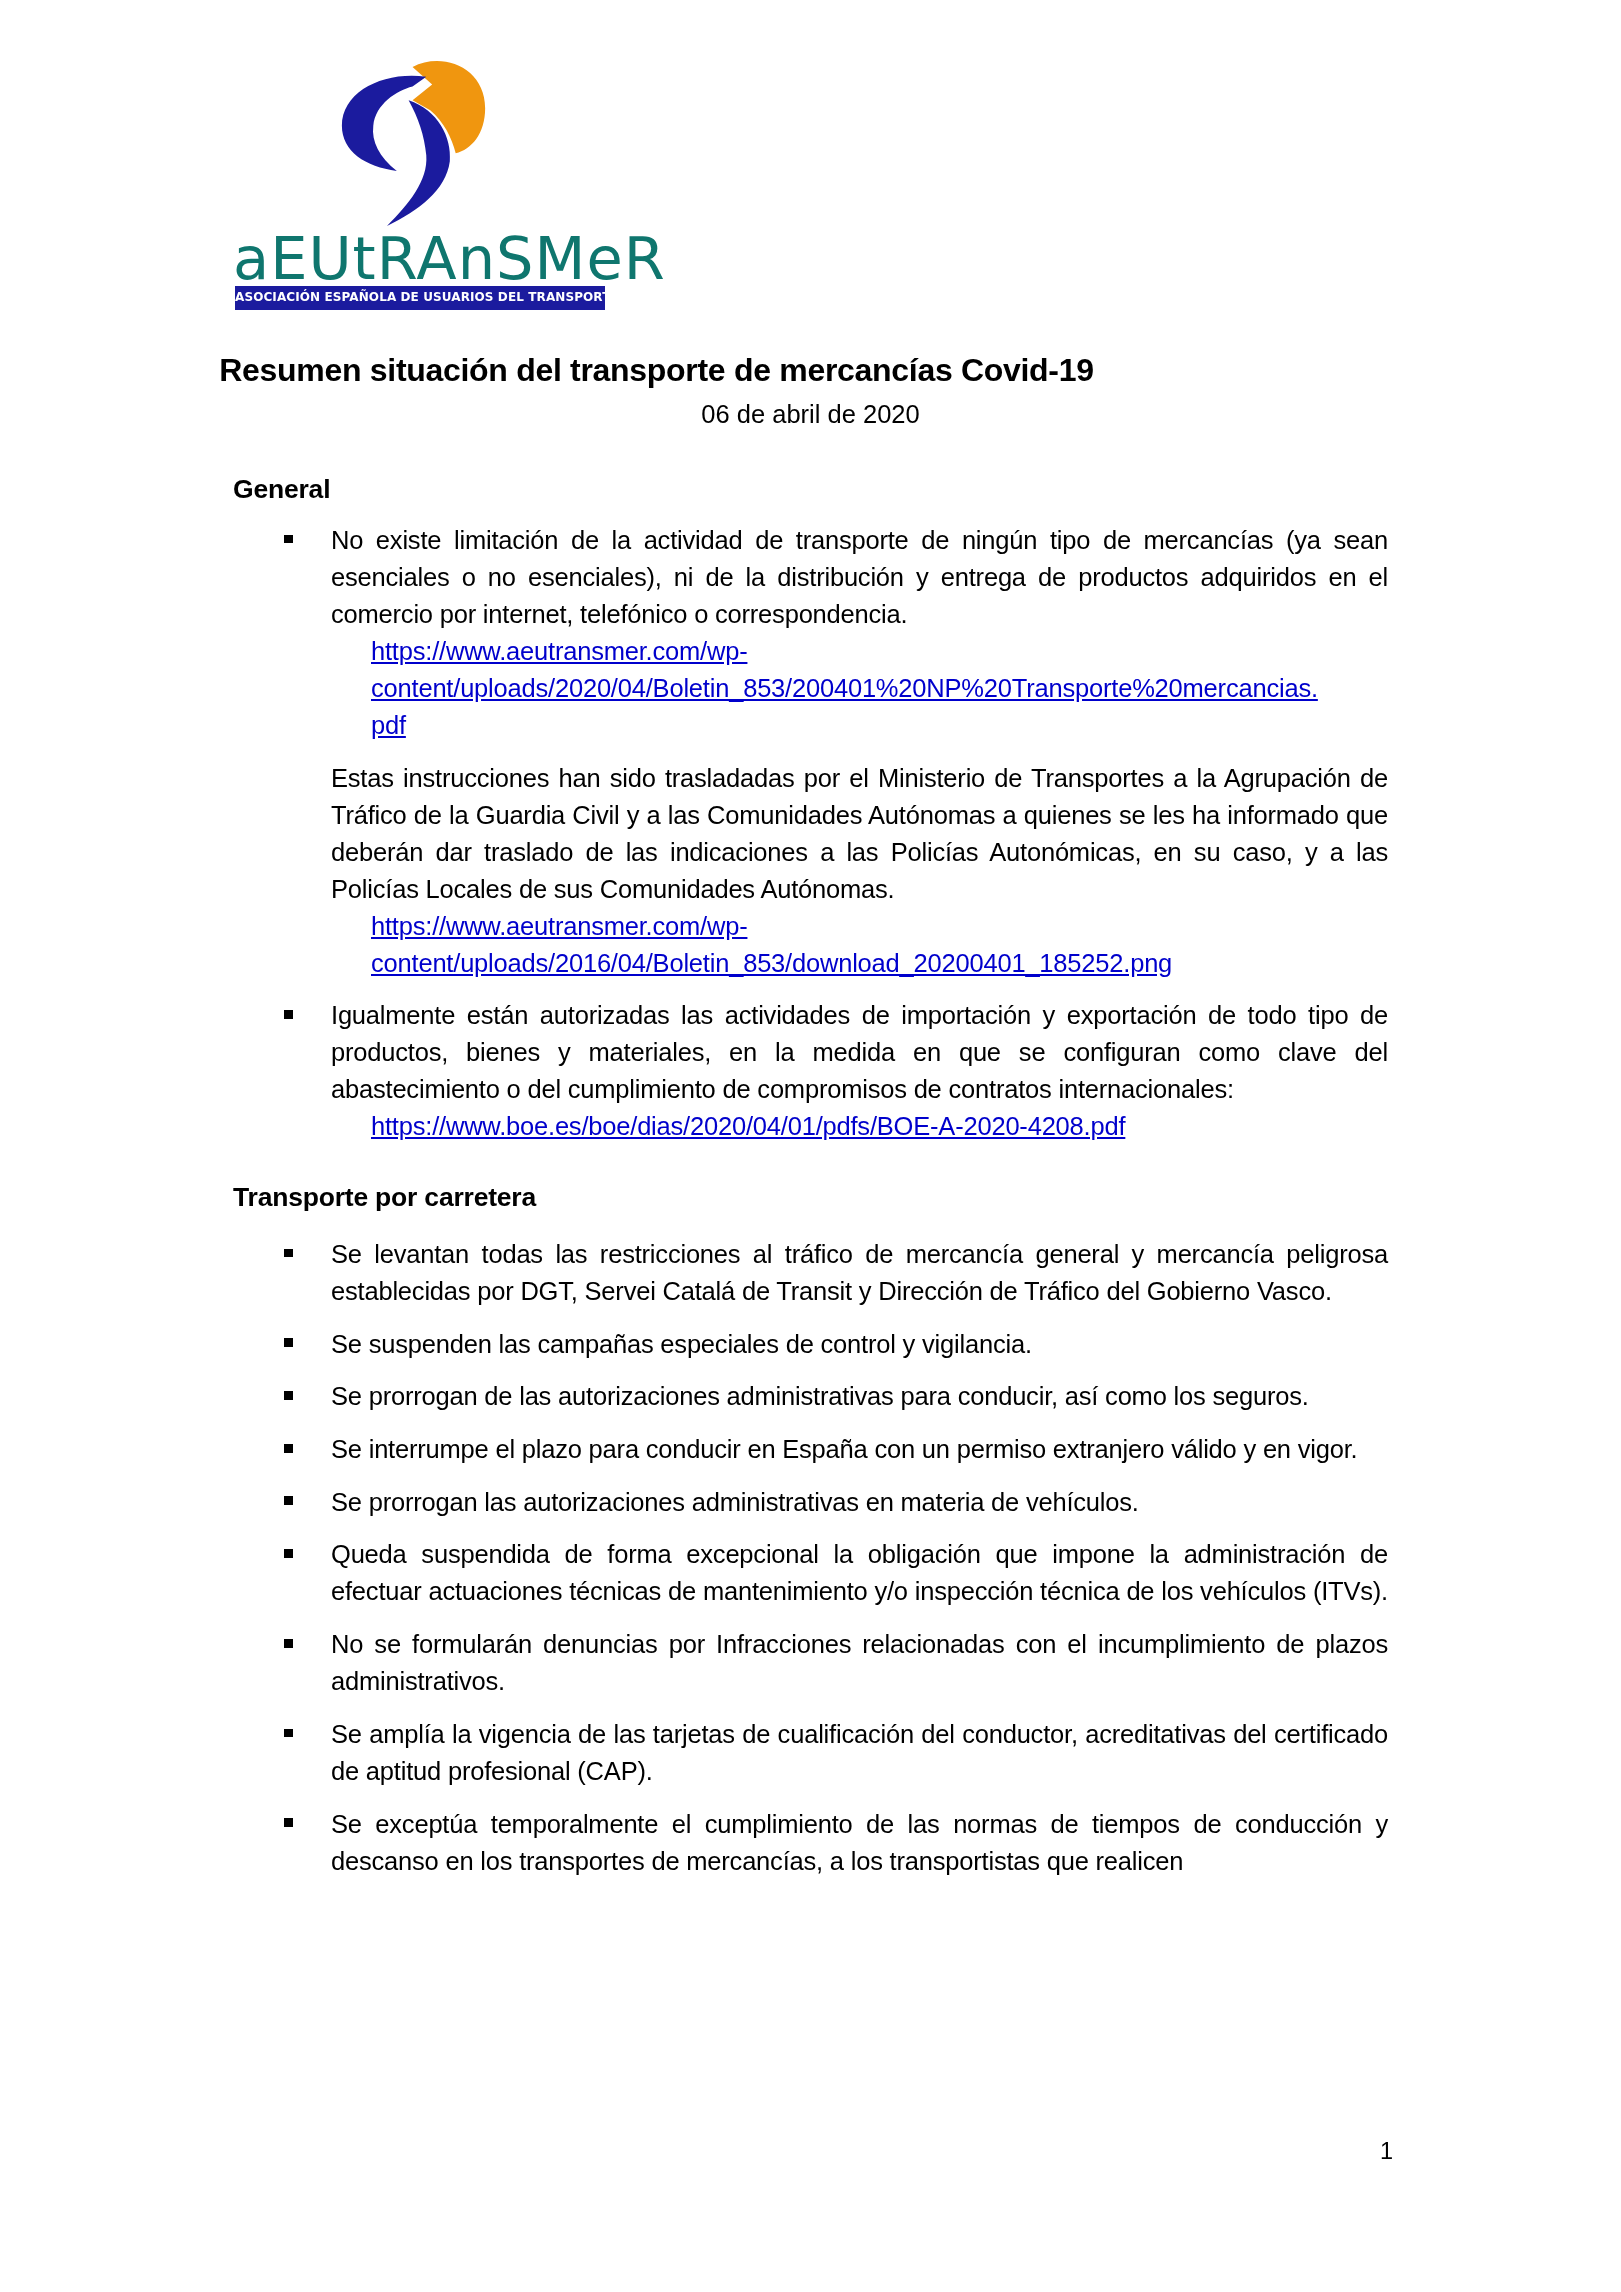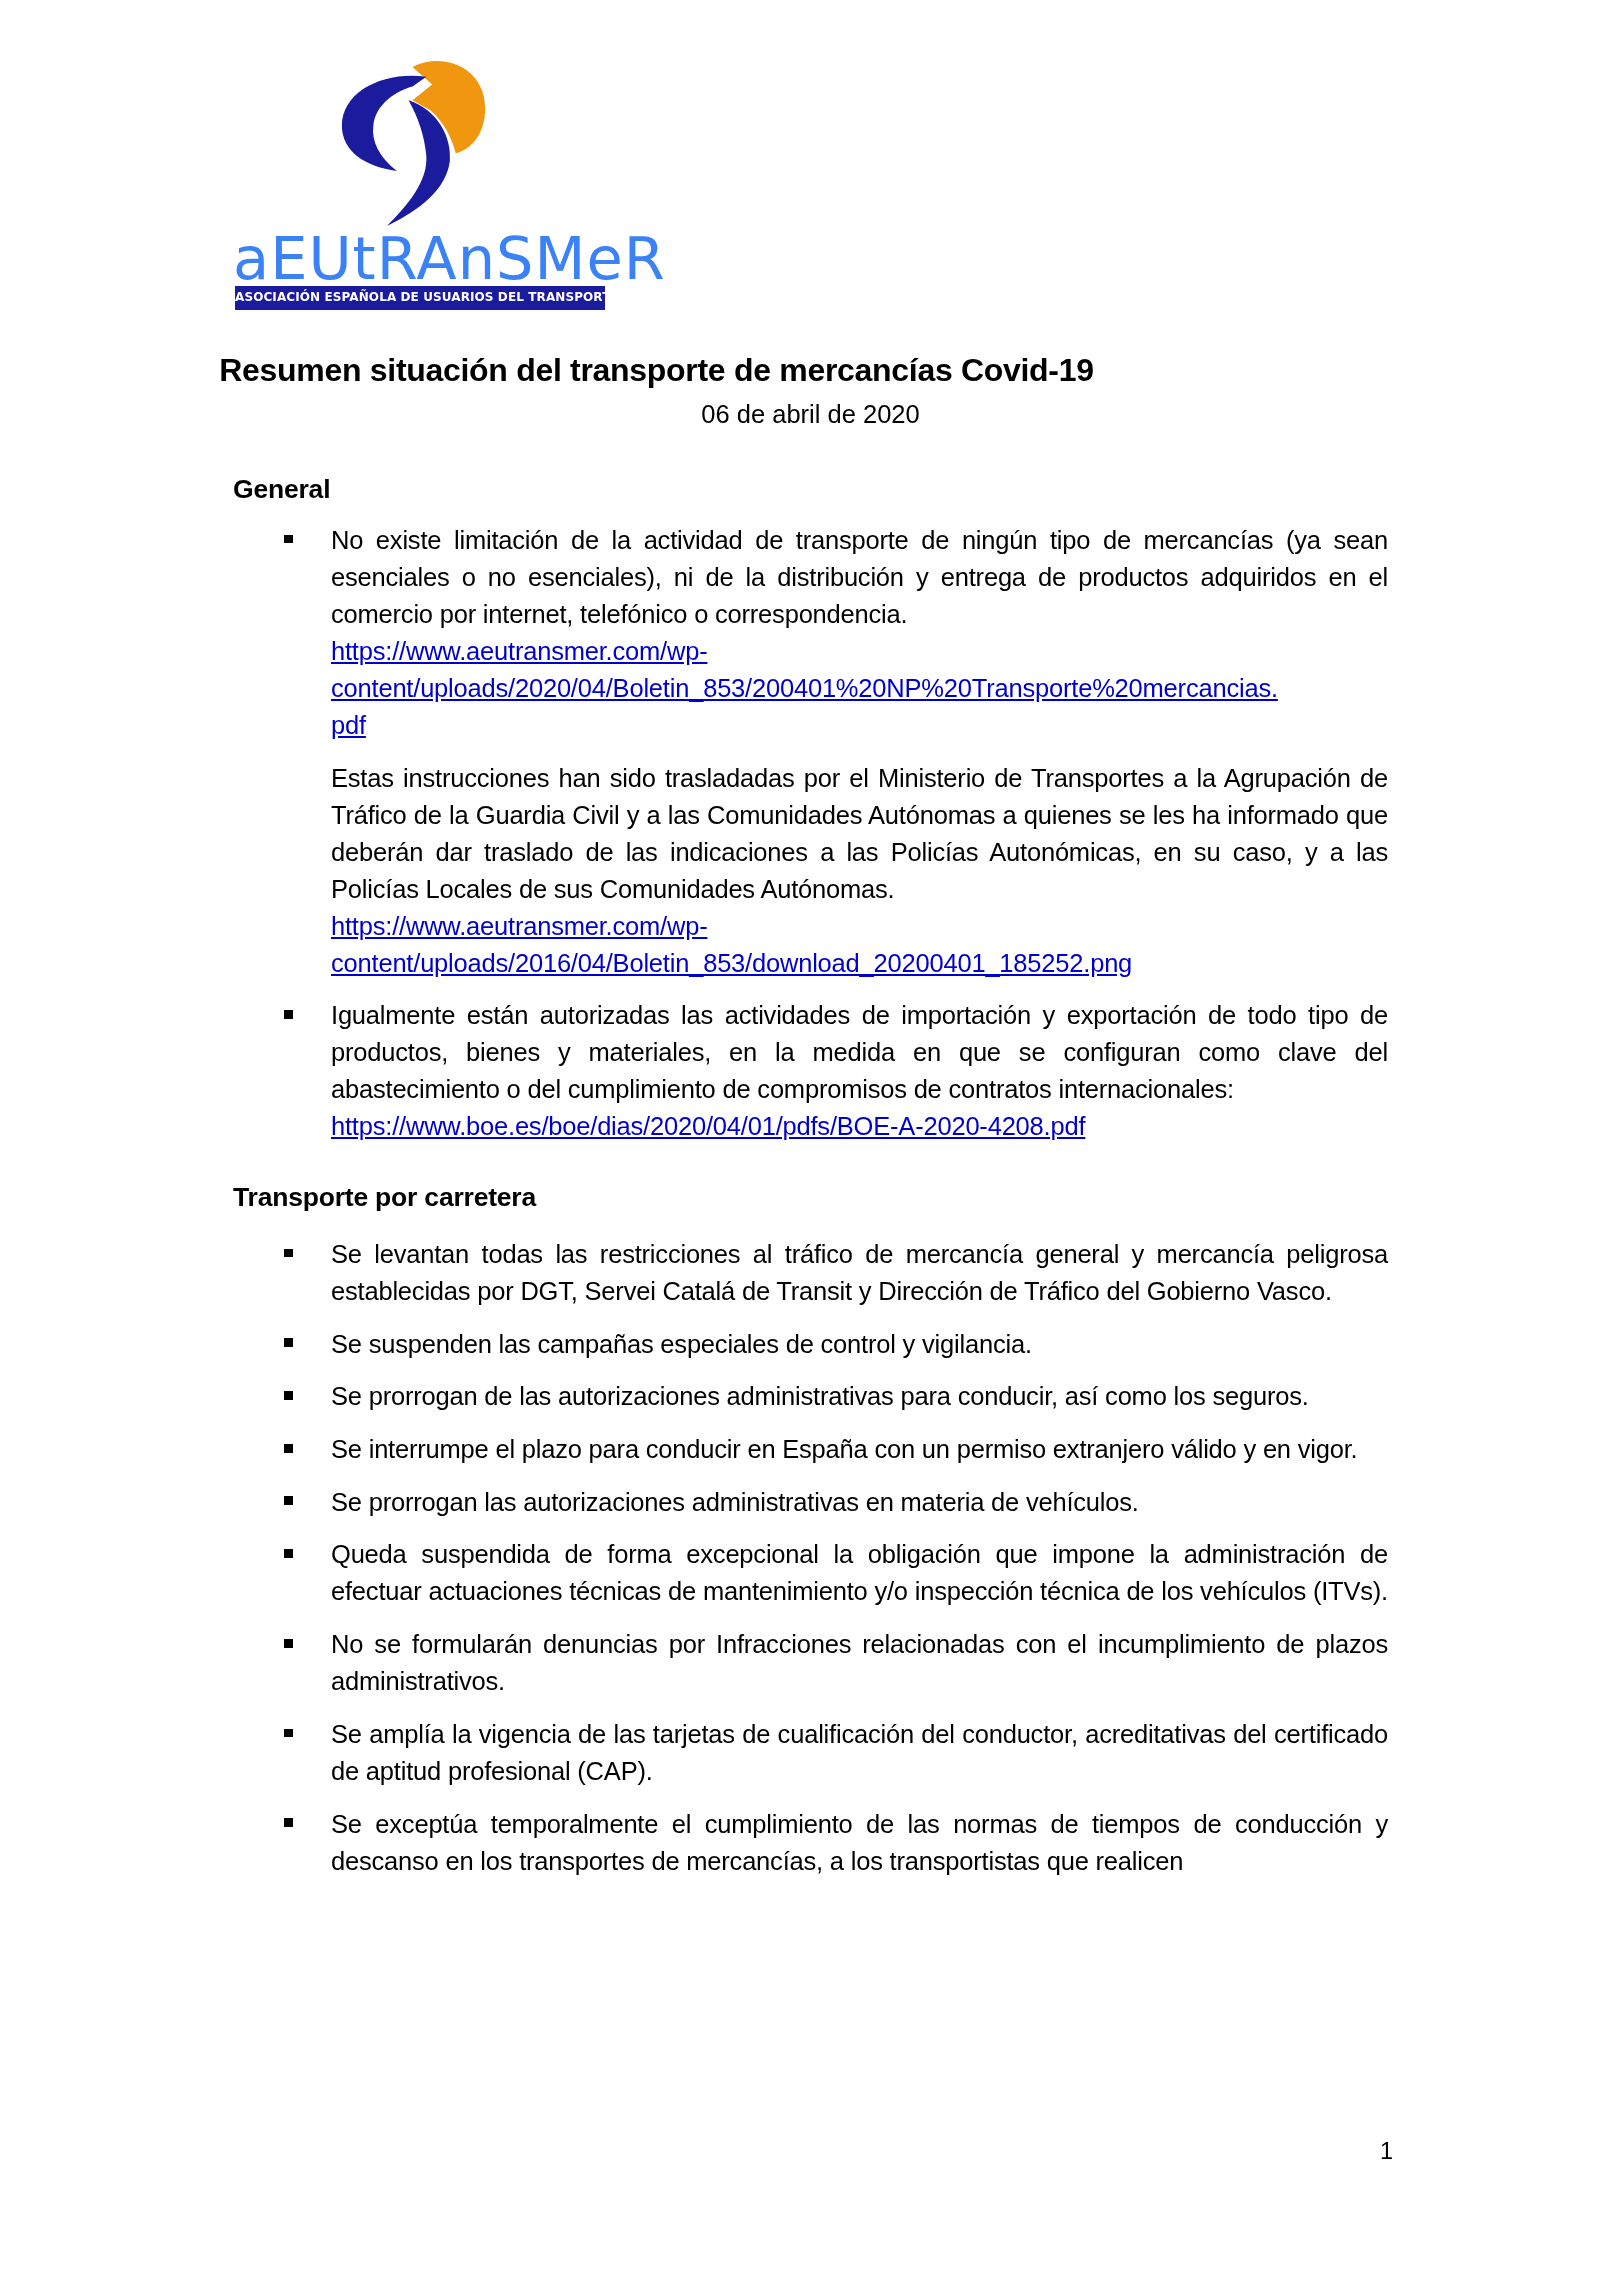--- a/index.html
+++ b/index.html
@@ -5,42 +5,42 @@
   html, body { margin: 0; padding: 0; background: #ffffff; }
   body { width: 1621px; height: 2293px; position: relative; overflow: hidden;
          font-family: "Liberation Sans", "DejaVu Sans", sans-serif; color: #000; }
   .page { position: absolute; left: 0; top: 0; width: 1621px; height: 2293px; background: #fff; }
 
   
   .logo { position: absolute; left: 233px; top: 55px; width: 377px; height: 259px; }
   .logo-mark { position: absolute; left: 103px; top: 2px; width: 157px; height: 172px; }
   .logo-word { position: absolute; left: 0; top: 174px; width: 377px; height: 59px;
                font-family: "DejaVu Sans", sans-serif; font-size: 59px; line-height: 59px;
-               letter-spacing: 1px; color: #3b82f6; white-space: nowrap; }
+               letter-spacing: 1px; color: #0f766e; white-space: nowrap; }
   .logo-banner { position: absolute; left: 2px; top: 231px; width: 370px; height: 23.5px;
                  background: #1b1b9e; color: #fff; font-family: "DejaVu Sans", sans-serif;
                  font-weight: bold; font-size: 12px; line-height: 23.5px; text-align: center;
                  letter-spacing: 0.1px; white-space: nowrap; overflow: hidden; }
 
   
   .doc-title { position: absolute; left: 0; width: 1313px; top: 351px; text-align: center;
                font-size: 32px; font-weight: bold; line-height: 39px; letter-spacing: -0.3px; }
   .doc-date { position: absolute; left: 0; width: 1621px; top: 398px; text-align: center;
               font-size: 25.5px; line-height: 33px; }
 
   .section-heading { position: absolute; left: 233px; font-size: 26.5px; font-weight: bold;
                      line-height: 35px; letter-spacing: -0.2px; }
 
   .list { position: absolute; left: 331px; width: 1057px; margin: 0; padding: 0; list-style: none; }
   .item { position: relative; font-size: 25.5px; line-height: 37px; text-align: justify;
           margin: 0 0 15.7px 0; letter-spacing: -0.2px; }
   .bullet { position: absolute; left: -47px; top: 12.7px; width: 8.8px; height: 8.8px; background: #000; }
   .para { margin: 0; }
   .para + .para { margin-top: 15.7px; }
-  a.link { color: #0000cc; text-decoration: underline; word-break: break-all; text-align: left; }
+  a.link { color: #0000cc; text-decoration: underline; word-break: break-all; text-align: left; margin-left: 40px; }
   .link-block { text-align: left; display: block; }
 
   .page-number { position: absolute; left: 1372px; top: 2137px; width: 29px; text-align: center;
                  font-size: 23.5px; line-height: 29px; }
 </style>
 </head>
 <body>
 
 <div class="page">
 

